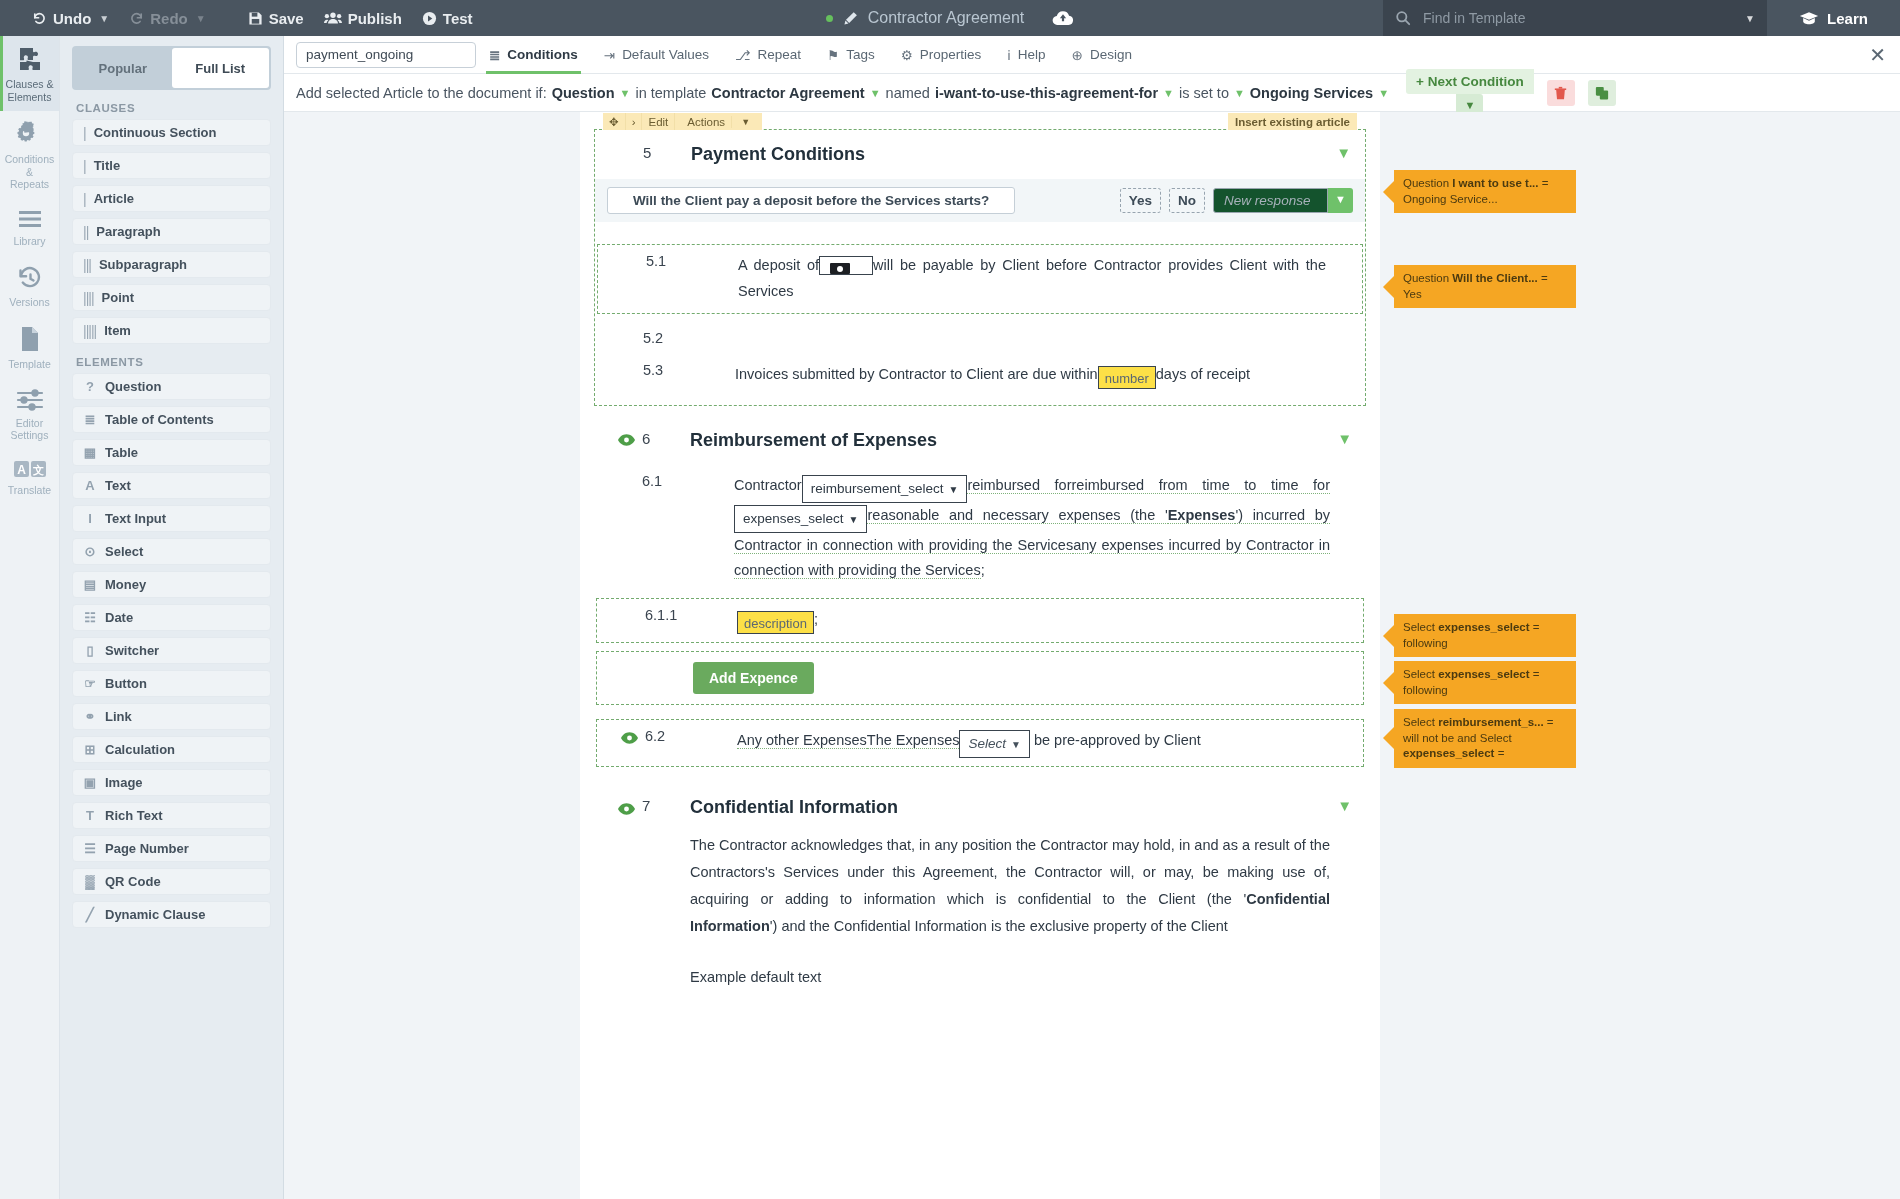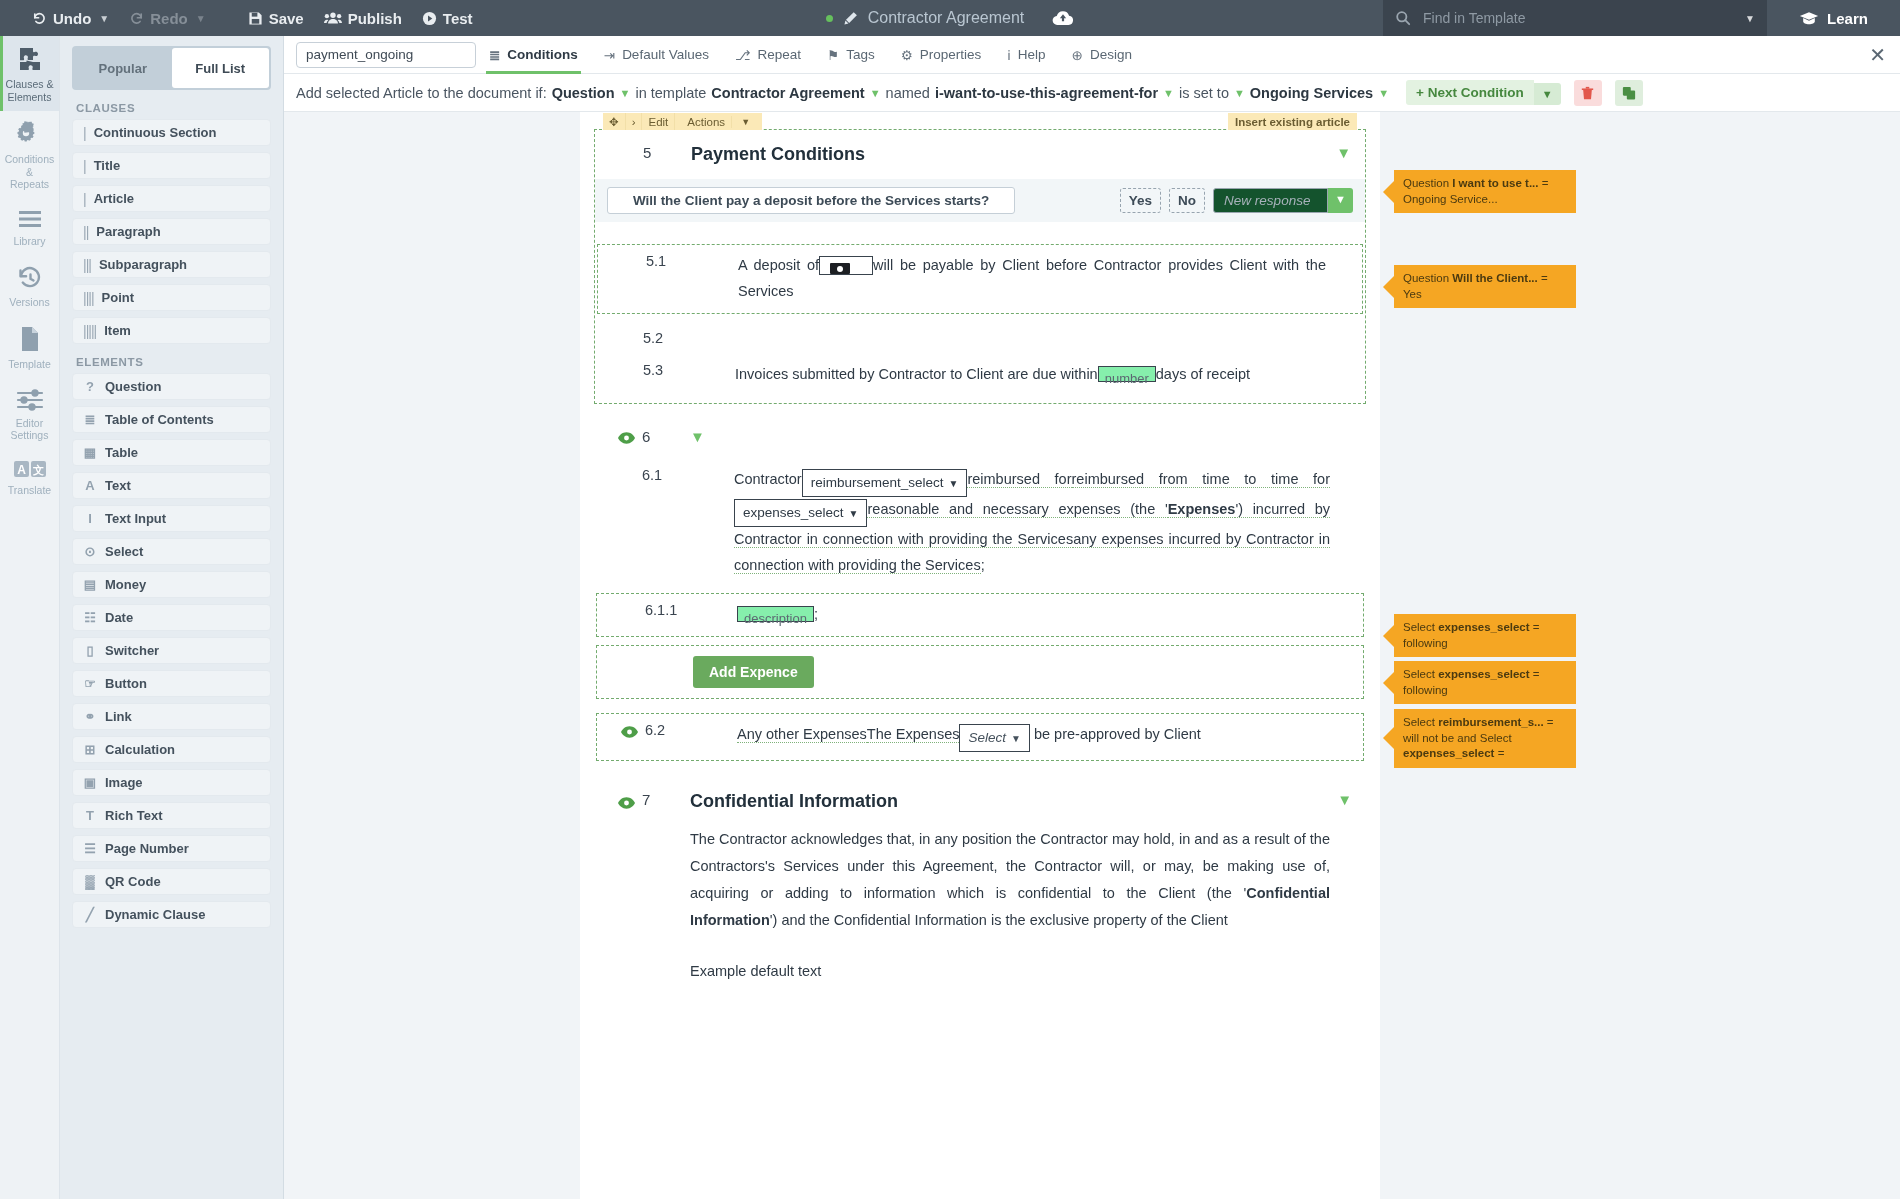--- a/index.html
+++ b/index.html
@@ -121,21 +121,21 @@
   .condbar {
     position: absolute; top: 74px; left: 284px; right: 0; height: 38px;
     background: #ffffff; border-bottom: 1px solid #e3e8ec;
     display: flex; align-items: center; padding-left: 12px; gap: 5px;
     font-size: 14.5px; color: #4a5561; white-space: nowrap;
   }
   .cb-plain { color: #4a5561; }
   .cb-bold { font-weight: bold; color: #2d3842; cursor: pointer; }
   .cb-car { color: #6fc16a; font-size: 11px; cursor: pointer; }
   .nextcond {
-    margin-left: 12px; display: flex; align-items: flex-end;
+    margin-left: 12px; display: flex; align-items: center; flex-direction: column;
   }
   .nextcond .main {
     background: #e3f2e1; color: #46883f; font-weight: bold; font-size: 13.5px;
     padding: 5px 10px; border-radius: 3px 0 0 3px; cursor: pointer;
   }
   .nextcond .car {
     background: #d6ebd4; color: #46883f; padding: 5px 8px; border-radius: 0 3px 3px 0;
     font-size: 11px; cursor: pointer;
   }
   .icbtn {
@@ -211,22 +211,22 @@
   .cltext {
     flex: 1; font-size: 14.5px; color: #2f3a45; line-height: 1.78; text-align: justify;
     padding-right: 36px;
     margin-left: 44px;
   }
   .inputchip {
     display: inline-block; border: 1px solid #39434d; background: #ffffff;
     padding: 0 10px; min-width: 54px; height: 19px; vertical-align: -4px;
   }
   .numchip {
-    display: inline-block; border: 1px solid #39434d; background: #86efac;
-    padding: 0 6px; height: 16px; vertical-align: -4px; font-size: 13px; color: #5c6872;
+    display: inline-block; border: 1px solid #39434d; background: #fde047;
+    padding: 0 6px; height: 23px; vertical-align: -4px; font-size: 13px; color: #5c6872;
   }
   .selchip {
     display: inline-block; border: 1px solid #39434d; background: #ffffff;
     padding: 1px 8px; font-size: 13.5px; color: #2f3a45; vertical-align: -3px;
   }
   .selchip .ca { font-size: 10px; margin-left: 5px; }
   .selchip.italic { font-style: italic; color: #45515c; }
   .moneyic {
     display:inline-block; width: 20px; height: 11px; background: #1c1f23; vertical-align: 0px;
     position: relative; border-radius: 1px;
@@ -633,20 +633,21 @@
 
     <div class="artblock" style="margin-top:10px;">
       <div class="artrow">
         <div class="artnum" style="position:relative;">
           <svg style="position:absolute;left:24px;top:4px;" width="17" height="12" viewBox="0 0 18 12" fill="#4e9e48">
             <path d="M9 0C4.5 0 1.3 3.2 0 6c1.3 2.8 4.5 6 9 6s7.7-3.2 9-6c-1.3-2.8-4.5-6-9-6z"></path>
               <circle cx="9" cy="6" r="2.6" fill="#ffffff"></circle>
           </svg>
           <span>6</span>
         </div>
+        <div class="arttitle">Reimbursement of Expenses</div>
         <div class="chev">▼</div>
       </div>
 
       <div class="clrow">
         <div class="clnum">6.1</div>
         <div class="cltext"><span>Contractor</span><span class="selchip"><span>reimbursement_select</span><span class="ca">▼</span></span><span class="dotted-u">reimbursed for</span><span class="dotted-u">reimbursed from time to time for</span><span class="selchip"><span>expenses_select</span><span class="ca">▼</span></span><span class="dotted-u">reasonable and necessary expenses (the '</span><b class="dotted-u">Expenses</b><span class="dotted-u">') incurred by Contractor in connection with providing the Services</span><span class="dotted-u">any expenses incurred by Contractor in connection with providing the Services</span><span>;</span></div>
       </div>
 
       <div class="greenbox" style="margin:6px 2px 0;">
         <div class="clrow" style="padding:8px 0;">

